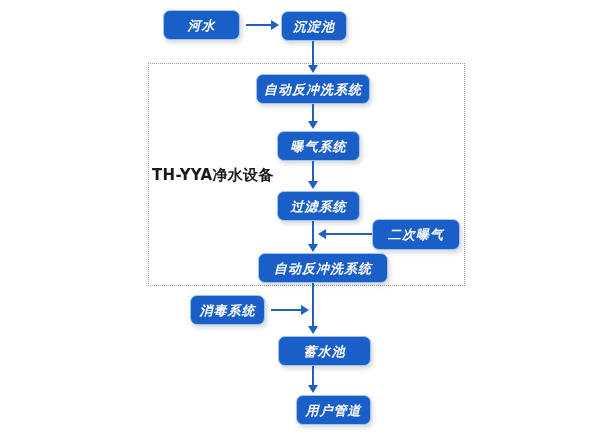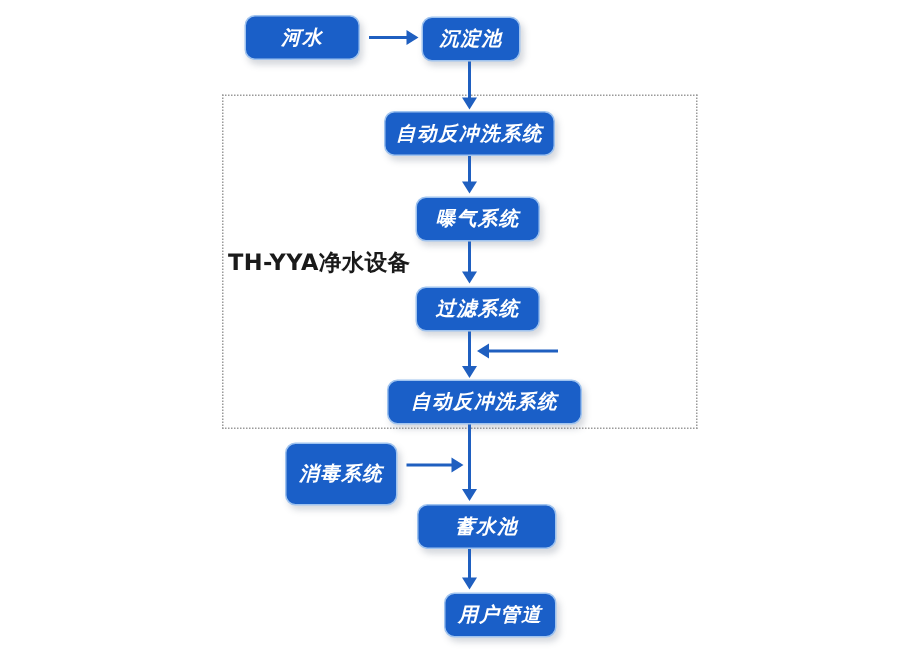--- a/index.html
+++ b/index.html
@@ -121,30 +121,31 @@
   <div class="node" style="left:277px; top:131px; width:83px; height:30px;">曝气系统</div>
 
   <div class="vline" style="left:312px; top:161px; height:21px;"></div>
   <div class="arrow-down" style="left:308px; top:181px;"></div>
 
   <div class="node" style="left:277px; top:191px; width:83px; height:30px;">过滤系统</div>
 
   <div class="vline" style="left:312px; top:221px; height:24px;"></div>
   <div class="arrow-down" style="left:308px; top:244px;"></div>
 
+  <div class="node" style="left:372px; top:219px; width:88px; height:31px;">二次曝气</div>
 
   <div class="hline" style="left:326px; top:233px; width:46px;"></div>
   <div class="arrow-left" style="left:318px; top:229px;"></div>
 
   <div class="node" style="left:258px; top:253px; width:130px; height:30px;">自动反冲洗系统</div>
 
   <div class="vline" style="left:312px; top:283px; height:44px;"></div>
   <div class="arrow-down" style="left:308px; top:326px;"></div>
 
-  <div class="node" style="left:190px; top:295px; width:75px; height:42px;">消毒系统</div>
+  <div class="node" style="left:190px; top:295px; width:75px; height:30px;">消毒系统</div>
 
   <div class="hline" style="left:271px; top:309px; width:31px;"></div>
   <div class="arrow-right" style="left:301px; top:305px;"></div>
 
   <div class="node" style="left:278px; top:336px; width:93px; height:30px;">蓄水池</div>
 
   <div class="vline" style="left:312px; top:366px; height:20px;"></div>
   <div class="arrow-down" style="left:308px; top:385px;"></div>
 
   <div class="node" style="left:296px; top:395px; width:75px; height:30px;">用户管道</div>

